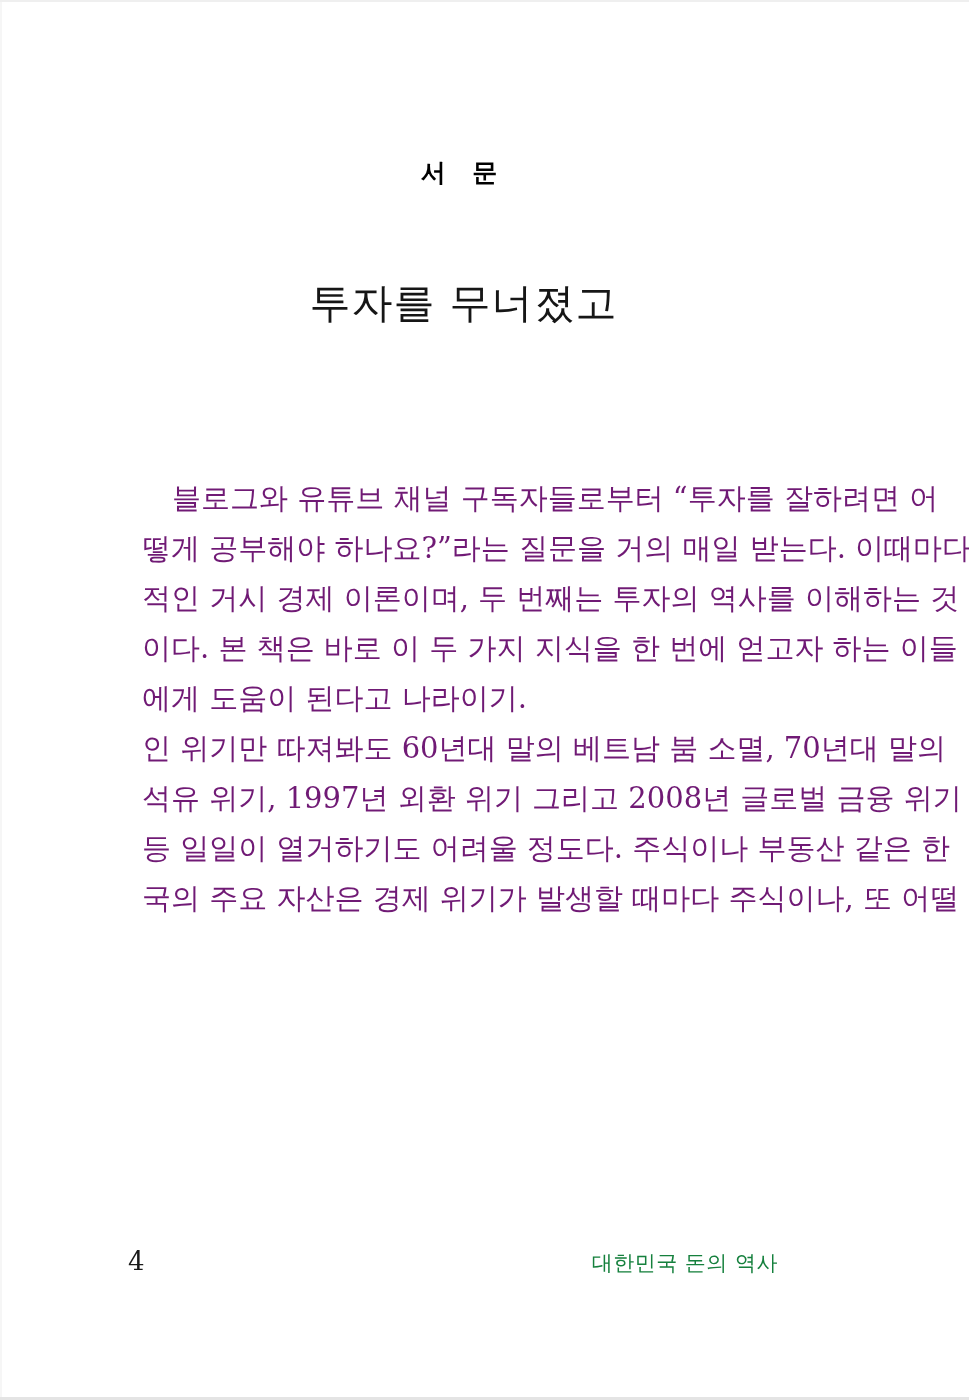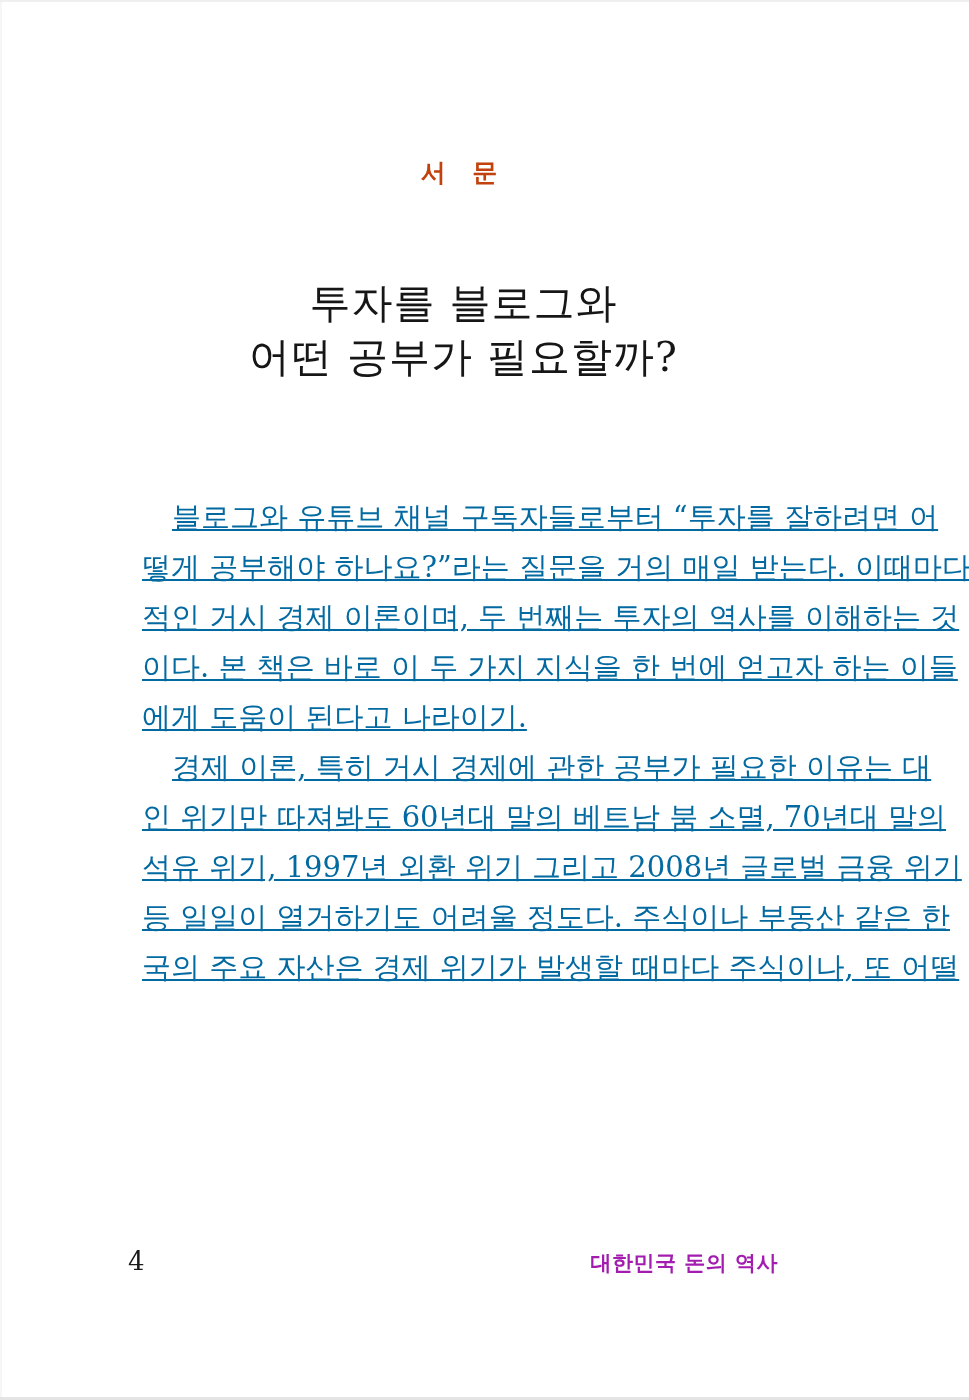--- a/index.html
+++ b/index.html
@@ -22,37 +22,36 @@
     left: 142px;
     width: 643px;
   }
   .running-head {
     top: 156px;
     text-align: center;
     font-family: "DejaVu Sans", "Liberation Sans", sans-serif;
     font-weight: 700;
     font-size: 25px;
     letter-spacing: 9px;
-    color: #c2410c;
+    color: #000000;
   }
   .chapter-title {
     top: 276px;
     text-align: center;
     font-size: 41px;
     line-height: 54px;
     font-weight: 500;
     color: #161616;
     letter-spacing: 1px;
   }
   .body-text {
-    top: 492px;
+    top: 473px;
     font-size: 29px;
     line-height: 50px;
-    color: #0369a1;
-    text-decoration: underline;
+    color: #701a75;
   }
   .body-line {
     height: 50px;
     text-align: justify;
     text-align-last: justify;
     white-space: nowrap;
   }
   .body-line.indent {
     text-indent: 30px;
   }
@@ -71,50 +70,48 @@
     justify-content: space-between;
     align-items: baseline;
   }
   .page-number {
     font-size: 26px;
     color: #1a1a1a;
     font-family: "DejaVu Serif", "Liberation Serif", serif;
   }
   .book-title {
     font-size: 21px;
-    font-weight: 700;
-    color: #a21caf;
+    font-weight: 400;
+    color: #15803d;
     font-family: "DejaVu Sans", "Liberation Sans", sans-serif;
     letter-spacing: 0.5px;
   }
 </style>
 </head>
 <body>
 
 <div class="page">
 
   <div class="content-col running-head">서 문</div>
 
   <div class="content-col chapter-title">
-    <div>투자를 블로그와</div>
-    <div>어떤 공부가 필요할까?</div>
+    <div>투자를 무너졌고</div>
   </div>
 
   <div class="content-col body-text">
 
     <div class="paragraph">
       <div class="body-line indent">블로그와 유튜브 채널 구독자들로부터 “투자를 잘하려면 어</div>
       <div class="body-line">떻게 공부해야 하나요?”라는 질문을 거의 매일 받는다. 이때마다</div>
       <div class="body-line">적인 거시 경제 이론이며, 두 번째는 투자의 역사를 이해하는 것</div>
       <div class="body-line">이다. 본 책은 바로 이 두 가지 지식을 한 번에 얻고자 하는 이들</div>
       <div class="body-line para-end">에게 도움이 된다고 나라이기.</div>
     </div>
 
     <div class="paragraph">
-      <div class="body-line indent">경제 이론, 특히 거시 경제에 관한 공부가 필요한 이유는 대</div>
       <div class="body-line">인 위기만 따져봐도 60년대 말의 베트남 붐 소멸, 70년대 말의</div>
       <div class="body-line">석유 위기, 1997년 외환 위기 그리고 2008년 글로벌 금융 위기</div>
       <div class="body-line">등 일일이 열거하기도 어려울 정도다. 주식이나 부동산 같은 한</div>
       <div class="body-line">국의 주요 자산은 경제 위기가 발생할 때마다 주식이나, 또 어떨</div>
     </div>
 
   </div>
 
   <div class="footer-row">
     <span class="page-number">4</span>

